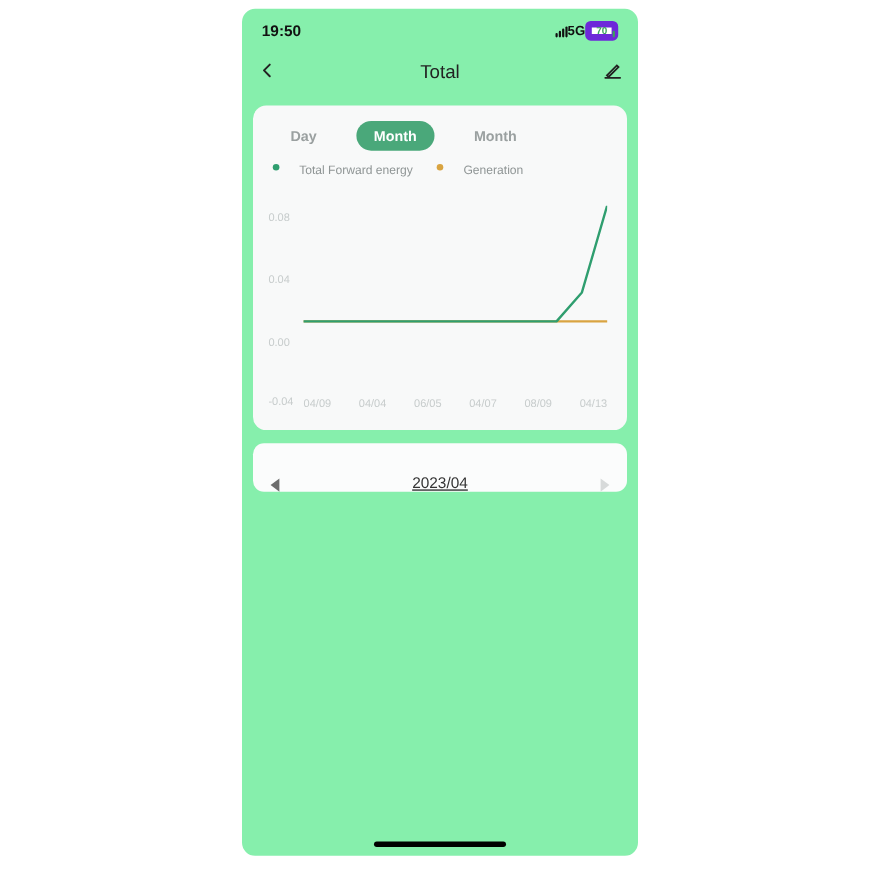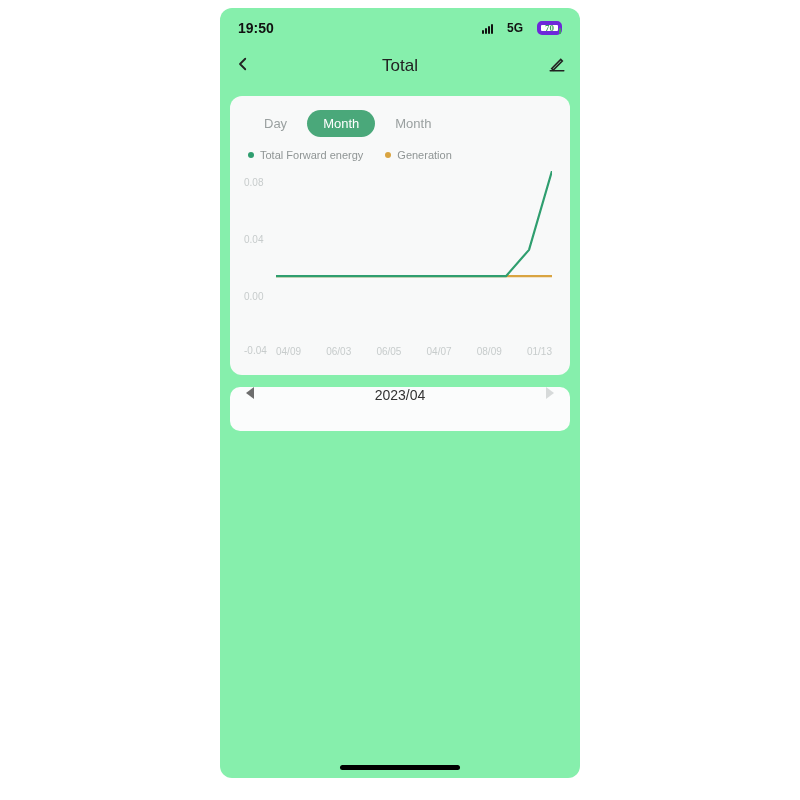--- a/index.html
+++ b/index.html
@@ -20,85 +20,85 @@
     height: 28px;
     display: flex;
     align-items: center;
     justify-content: space-between;
     padding: 0 18px;
     margin-top: 6px;
     font-size: 14px;
     font-weight: 600;
     color: #111;
   }
-  .status-right { display: flex; align-items: center; gap: 14px; }
+  .status-right { display: flex; align-items: center; gap: 0; }
   .signal { display: flex; align-items: flex-end; gap: 1px; height: 12px; }
   .signal span { width: 2px; background: #111; border-radius: 1px; }
   .signal span:nth-child(1){height:4px}
   .signal span:nth-child(2){height:6px}
   .signal span:nth-child(3){height:8px}
   .signal span:nth-child(4){height:10px}
   .fiveg { font-size: 12px; font-weight:600; }
   .battery {
-    border: 4px solid #6d28d9;
+    border: 6px solid #6d28d9;
     border-radius: 5px;
     background:#fff;
     padding: 3px 4px;
     height: 14px;
     display:flex; align-items:center;
     font-size: 9px;
     color:#3aa35a;
     font-weight:700;
     position:relative;
-    font-family:Liberation Serif, serif;
   }
   .battery::after{
     content:""; position:absolute; right:-3px; top:3px; width:2px; height:6px; background:#3aa35a; border-radius:1px;
   }
   .nav-bar {
     height: 48px;
     display: flex;
     align-items: center;
     justify-content: space-between;
     padding: 0 14px;
   }
   .nav-title { font-size: 17px; color:#222; font-weight:500; }
   .back-chevron { width: 18px; height: 18px; }
   .edit-icon { width: 18px; height: 18px; }
   .card {
     margin: 6px 10px 0 10px;
     background: #f8f9f9;
     border-radius: 12px;
     padding: 14px 12px 14px 12px;
   }
-  .tabs { display:flex; gap: 4px; align-items:center; padding-left:6px; }
+  .tabs { display:flex; gap: 20px; align-items:center; padding-left:6px;font-weight:bold; }
   .tab {
     font-size: 13px; color:#9aa0a0; padding: 6px 16px; border-radius: 16px;
   }
   .tab.active {
     background:#4aa87a; color:#fff;
   }
   .legend { display:flex; gap: 22px; margin-top: 12px; font-size:11px; color:#8f9595; padding-left:6px; }
-  .legend-item { display:flex; align-items:center; gap:6px; }
+  .legend-item { display:flex; align-items:flex-start; gap:18px; }
   .dot { width:6px; height:6px; border-radius:50%; }
   .dot.green{ background:#2f9e6f; }
   .dot.orange{ background:#d9a441; }
-  .chart-wrap { position:relative; height: 190px; margin-top: 10px; }
+  .chart-wrap { position:relative; height: 190px; margin-top: 26px; }
   .ytick { position:absolute; left:2px; font-size:10px; color:#c7cccc; transform:translateY(-50%); }
   .plot {
     position:absolute; left:34px; right:6px; top:0; bottom:26px;
   }
   .xticks { position:absolute; left:34px; right:6px; bottom:4px; display:flex; justify-content:space-between; font-size:10px; color:#c7cccc; }
   .date-picker-card {
     margin: 12px 10px 0 10px;
     background:#fbfcfc;
     border-radius: 10px;
     height: 44px;
-    display:flex; align-items:flex-start; justify-content:space-between;
+    display:flex; align-items:flex-end; justify-content:space-between;
     padding: 0 16px;
+    text-decoration: underline;
   }
   .date-val { font-size:14px; color:#333; }
   .tri { width:0; height:0; border-top:6px solid transparent; border-bottom:6px solid transparent; }
   .tri.left { border-right:8px solid #6d6d6d; }
   .tri.right{ border-left:8px solid #d7dada; }
   .home-indicator {
     position:absolute; bottom:8px; left:50%; transform:translateX(-50%);
     width:120px; height:5px; background:#000; border-radius:3px;
   }
 </style>
@@ -159,25 +159,25 @@
         <span class="ytick" style="top:6%">0.08</span>
         <span class="ytick" style="top:36%">0.04</span>
         <span class="ytick" style="top:66%">0.00</span>
         <span class="ytick" style="top:94%">-0.04</span>
         <svg class="plot" id="plot" preserveAspectRatio="none" viewBox="0 0 280 160">
             <path d="M 0.0 106.7 L 23.3 106.7 L 46.7 106.7 L 70.0 106.7 L 93.3 106.7 L 116.7 106.7 L 140.0 106.7 L 163.3 106.7 L 186.7 106.7 L 210.0 106.7 L 233.3 106.7 L 256.7 106.7 L 280.0 106.7" fill="none" stroke="#d9a441" stroke-width="2.2" stroke-linecap="round" stroke-linejoin="round"></path>
             <path d="M 0.0 106.7 L 23.3 106.7 L 46.7 106.7 L 70.0 106.7 L 93.3 106.7 L 116.7 106.7 L 140.0 106.7 L 163.3 106.7 L 186.7 106.7 L 210.0 106.7 L 233.3 106.7 L 256.7 80.0 L 280.0 0.0" fill="none" stroke="#2f9e6f" stroke-width="2.2" stroke-linecap="round" stroke-linejoin="round"></path>
           </svg>
         <div class="xticks">
           <span>04/09</span>
-          <span>06/03</span>
+          <span>04/04</span>
           <span>06/05</span>
           <span>04/07</span>
           <span>08/09</span>
-          <span>01/13</span>
+          <span>04/13</span>
         </div>
       </div>
     </div>
 
     <div class="date-picker-card">
       <span class="tri left"></span>
       <span class="date-val">2023/04</span>
       <span class="tri right"></span>
     </div>
 

